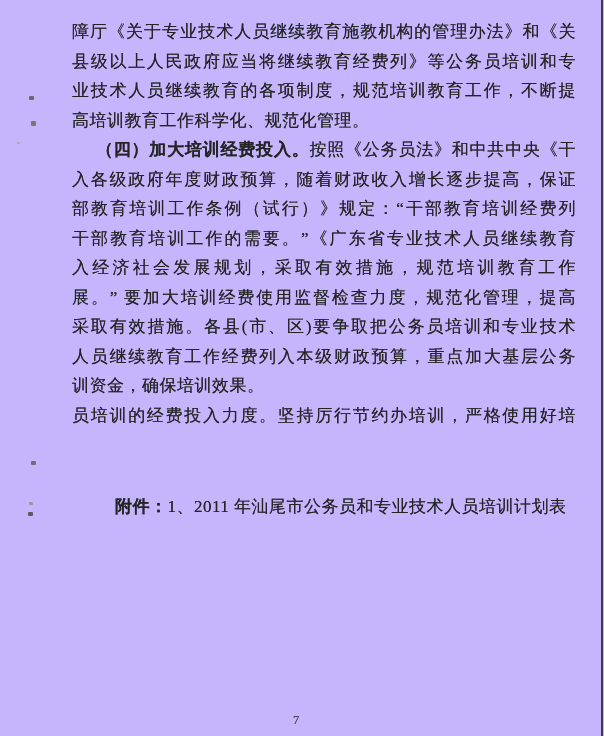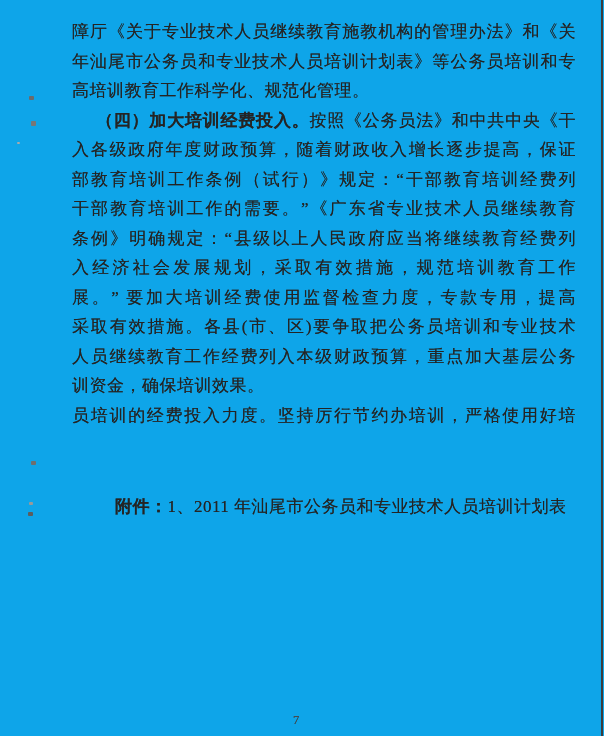--- a/index.html
+++ b/index.html
@@ -1,19 +1,19 @@
 <!DOCTYPE html>
 <html><head>
 <meta charset="utf-8">
 <style>
   html,body { margin:0; padding:0; background:#e8e8e8; }
   .page {
     position:relative;
     width:604px; height:736px;
-    background:#0ea5e9;
+    background:#c4b5fd;
     font-family:"Liberation Serif", serif;
     color:#242424;
     overflow:hidden;
     text-shadow:0 0 0.4px rgba(40,40,40,0.75);
   }
   .scan-edge {
     position:absolute; top:0; right:1px;
     width:2px; height:736px;
     background:#3d3d3d;
   }
@@ -56,29 +56,29 @@
 
   <div class="speck s1"></div>
   <div class="speck s2"></div>
   <div class="speck s3"></div>
   <div class="speck s4"></div>
   <div class="speck s5"></div>
   <div class="speck s6"></div>
 
   <div class="text-block">
     <div class="line">障厅《关于专业技术人员继续教育施教机构的管理办法》和《关</div>
-    <div class="line">年汕尾市公务员和专业技术人员培训计划表》等公务员培训和专</div>
+    <div class="line">县级以上人民政府应当将继续教育经费列》等公务员培训和专</div>
+    <div class="line">业技术人员继续教育的各项制度，规范培训教育工作，不断提</div>
     <div class="line short">高培训教育工作科学化、规范化管理。</div>
     <div class="line indent"><span class="b">（四）加大培训经费投入。</span><span>按照《公务员法》和中共中央《干</span></div>
     <div class="line">入各级政府年度财政预算，随着财政收入增长逐步提高，保证</div>
     <div class="line">部教育培训工作条例（试行）》规定：“干部教育培训经费列</div>
     <div class="line">干部教育培训工作的需要。”《广东省专业技术人员继续教育</div>
-    <div class="line">条例》明确规定：“县级以上人民政府应当将继续教育经费列</div>
     <div class="line">入经济社会发展规划，采取有效措施，规范培训教育工作</div>
-    <div class="line">展。” 要加大培训经费使用监督检查力度，专款专用，提高</div>
+    <div class="line">展。” 要加大培训经费使用监督检查力度，规范化管理，提高</div>
     <div class="line">采取有效措施。各县(市、区)要争取把公务员培训和专业技术</div>
     <div class="line">人员继续教育工作经费列入本级财政预算，重点加大基层公务</div>
     <div class="line short">训资金，确保培训效果。</div>
     <div class="line">员培训的经费投入力度。坚持厉行节约办培训，严格使用好培</div>
   </div>
 
   <div class="attachment"><span class="b">附件：</span><span>1、2011 年汕尾市公务员和专业技术人员培训计划表</span></div>
 
   <div class="page-number">7</div>
 

